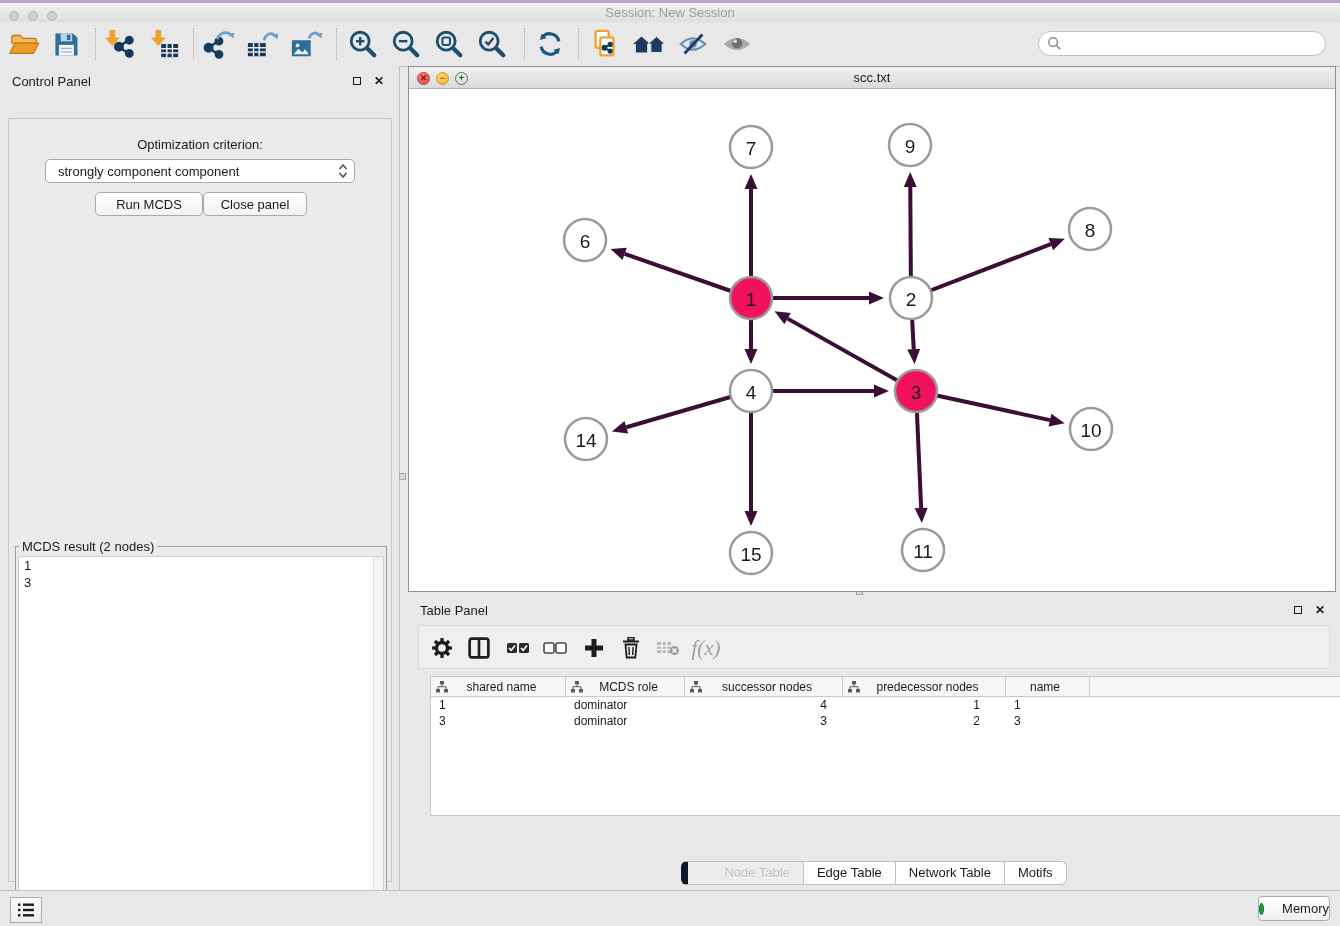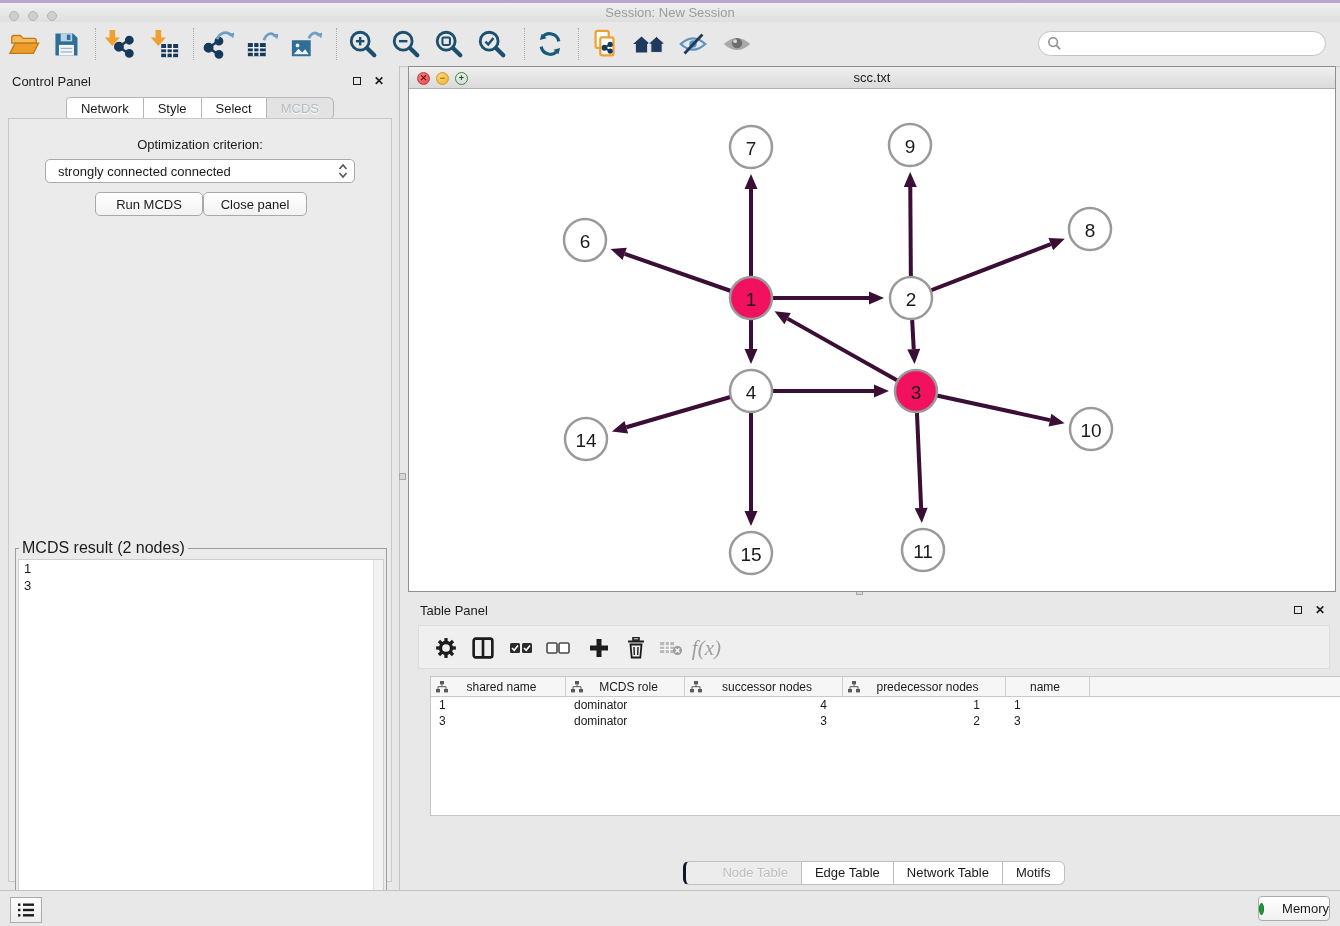--- a/index.html
+++ b/index.html
@@ -42,21 +42,21 @@
   #opt-label{position:absolute;left:0;top:18px;width:100%;text-align:center;font-size:13px;}
   #criterion{position:absolute;left:36px;top:40px;width:310px;height:24px;background:#fff;border:1px solid #a9a9a9;
     border-radius:5px;display:flex;align-items:center;padding:0 6px 0 12px;box-sizing:border-box;font-size:13px;}
   #criterion .spacer{flex:1;}
   .btn{position:absolute;height:24px;background:linear-gradient(#ffffff,#f2f2f2);border:1px solid #a9a9a9;border-radius:5px;
     font-size:13px;display:flex;align-items:center;justify-content:center;box-sizing:border-box;}
   #run-btn{left:86px;top:73px;width:108px;}
   #close-btn{left:194px;top:73px;width:104px;}
 
   #result-box{position:absolute;left:6px;top:420px;width:370px;height:378px;border:1px solid #9d9d9d;margin:0;padding:0;background:#ebebeb;}
-  #result-box legend{font-size:16px;padding:0 3px;margin-left:3px;background:transparent;}
+  #result-box legend{font-size:13px;padding:0 3px;margin-left:3px;background:transparent;}
   #result-inner{position:absolute;left:2px;right:2px;top:2px;bottom:2px;background:#fff;border:1px solid #cfcfcf;overflow:hidden;}
   .result-line{font-size:13px;line-height:17px;padding-left:5px;}
   #result-scroll{position:absolute;right:0;top:0;width:9px;height:100%;background:#f3f3f3;border-left:1px solid #e0e0e0;}
 
   
   .split-handle{position:absolute;width:7px;height:7px;background:#d8d8d8;border:1px solid #a8a8a8;box-sizing:border-box;}
 
   
   #net-frame{left:408px;top:66px;width:928px;height:526px;border:1px solid #8f8f8f;box-sizing:border-box;background:#fff;}
   #net-titlebar{position:absolute;left:0;top:0;width:100%;height:22px;background:linear-gradient(#f0f0f0,#dadada);
@@ -64,36 +64,36 @@
   .light{position:absolute;top:4.5px;width:13px;height:13px;border-radius:50%;display:flex;align-items:center;justify-content:center;
     font-size:9px;font-weight:bold;line-height:1;box-sizing:border-box;}
   #light-close{left:8px;background:radial-gradient(circle at 35% 30%,#f1867f,#e2444a);border:1px solid #c43a3d;color:#7c1012;}
   #light-min{left:27px;background:radial-gradient(circle at 35% 30%,#fbd67d,#f0b22a);border:1px solid #d29a1f;color:#8a6206;}
   #light-max{left:46px;background:radial-gradient(circle at 35% 30%,#8fd07e,#3da440;);border:1px solid #2f8c33;color:#0e5c12;}
   #net-canvas{position:absolute;left:0;top:22px;width:926px;height:502px;background:#ffffff;overflow:hidden;}
 
   
   #table-panel{left:408px;top:595px;width:932px;height:295px;background:#e8e8e8;}
   #tp-toolbar{position:absolute;left:10px;top:30px;width:912px;height:44px;background:#efefef;border:1px solid #dcdcdc;box-sizing:border-box;}
-  .tp-ic{position:absolute;top:7px;width:30px;height:30px;display:flex;align-items:center;justify-content:flex-end;}
+  .tp-ic{position:absolute;top:7px;width:30px;height:30px;display:flex;align-items:center;justify-content:center;}
   #tp-fx{font-family:"Liberation Serif",serif;font-style:italic;font-size:21px;color:#9e9e9e;}
   #tp-table{position:absolute;left:22px;top:81px;width:912px;height:140px;background:#fff;border:1px solid #c6c6c6;box-sizing:border-box;}
   #thead{display:flex;height:19px;border-bottom:1px solid #c9c9c9;background:#f6f6f6;}
   .hcell{display:flex;align-items:center;border-right:1px solid #cfcfcf;box-sizing:border-box;font-size:12px;padding-left:5px;position:relative;}
   .hcell .hlabel{flex:1;text-align:center;padding-right:10px;}
   .trow{display:flex;height:16px;align-items:center;}
   .tcell{font-size:12px;box-sizing:border-box;overflow:hidden;white-space:nowrap;}
   .c0{width:135px;} .c1{width:119px;} .c2{width:158px;} .c3{width:163px;} .c4{width:84px;justify-content:center;}
   .a-left{text-align:left;padding-left:8px;}
   .a-right{text-align:right;}
   .c2.a-right{padding-right:16px;} .c3.a-right{padding-right:26px;}
 
   #tp-tabs{position:absolute;left:0;top:266px;width:100%;display:flex;justify-content:center;}
   .tp-tab{height:22px;line-height:22px;padding:0 13px;font-size:13px;background:#fff;border:1px solid #bfbfbf;border-left:none;}
-  .tp-tab:first-child{border-left:3px solid #0f172a;border-radius:6px 0 0 6px;padding-left:36px;}
+  .tp-tab:first-child{border-left:7px solid #0f172a;border-radius:6px 0 0 6px;padding-left:36px;}
   .tp-tab:last-child{border-radius:0 6px 6px 0;}
   .tp-tab.sel{background:#ececec;color:#bcbcbc;text-shadow:0 1px 0 #fff;}
 
   
   #statusbar{left:0;top:890px;width:1340px;height:36px;background:#e8e8e8;border-top:1px solid #c3c3c3;box-sizing:border-box;}
   #list-btn{position:absolute;left:10px;top:6px;width:30px;height:24px;background:linear-gradient(#fcfcfc,#eee);
     border:1px solid #ababab;display:flex;align-items:center;justify-content:center;}
   #memory-btn{position:absolute;right:10px;top:5px;width:72px;height:25px;background:linear-gradient(#ffffff,#f0f0f0);
     border:1px solid #ababab;border-radius:4px;display:flex;align-items:center;justify-content:center;font-size:13px;gap:18px;box-sizing:border-box;}
   #memory-dot{width:12px;height:12px;border-radius:50%;background:#1f9939;border:1px solid #157a2b;box-sizing:border-box;}
@@ -275,30 +275,24 @@
 
 <div id="control-panel" class="abs">
   <div class="panel-head">
     <span>Control Panel</span>
     <span class="spacer"></span>
     <span class="mini-ic">
         <span class="float-sq"></span>
       </span>
     <span class="mini-ic">✕</span>
   </div>
-  <div id="cp-tabs">
-    <div class="cp-tab">Network</div>
-    <div class="cp-tab">Style</div>
-    <div class="cp-tab">Select</div>
-    <div class="cp-tab sel">MCDS</div>
-  </div>
   <div id="cp-inner">
     <div id="opt-label">Optimization criterion:</div>
     <div id="criterion">
-      <span>strongly connected connected</span>
+      <span>strongly component component</span>
       <span class="spacer"></span>
       <svg width="10" height="16" viewBox="0 0 10 16">
         <path d="M1.5 6L5 2l3.5 4" fill="none" stroke="#555" stroke-width="1.6"></path>
         <path d="M1.5 10L5 14l3.5-4" fill="none" stroke="#555" stroke-width="1.6"></path>
       </svg>
     </div>
     <div class="btn" id="run-btn">Run MCDS</div>
     <div class="btn" id="close-btn">Close panel</div>
     <fieldset id="result-box">
       <legend>MCDS result (2 nodes)</legend>

